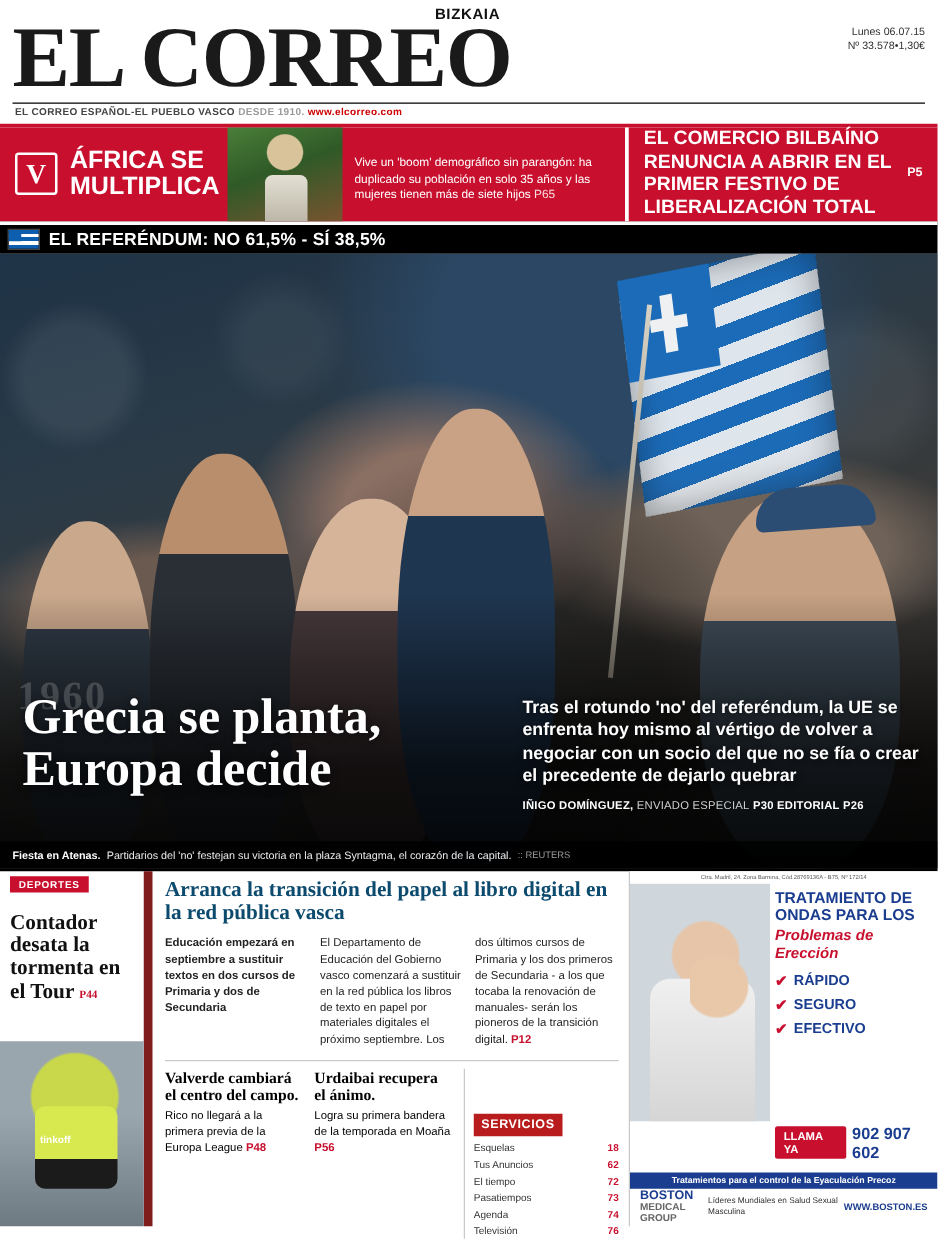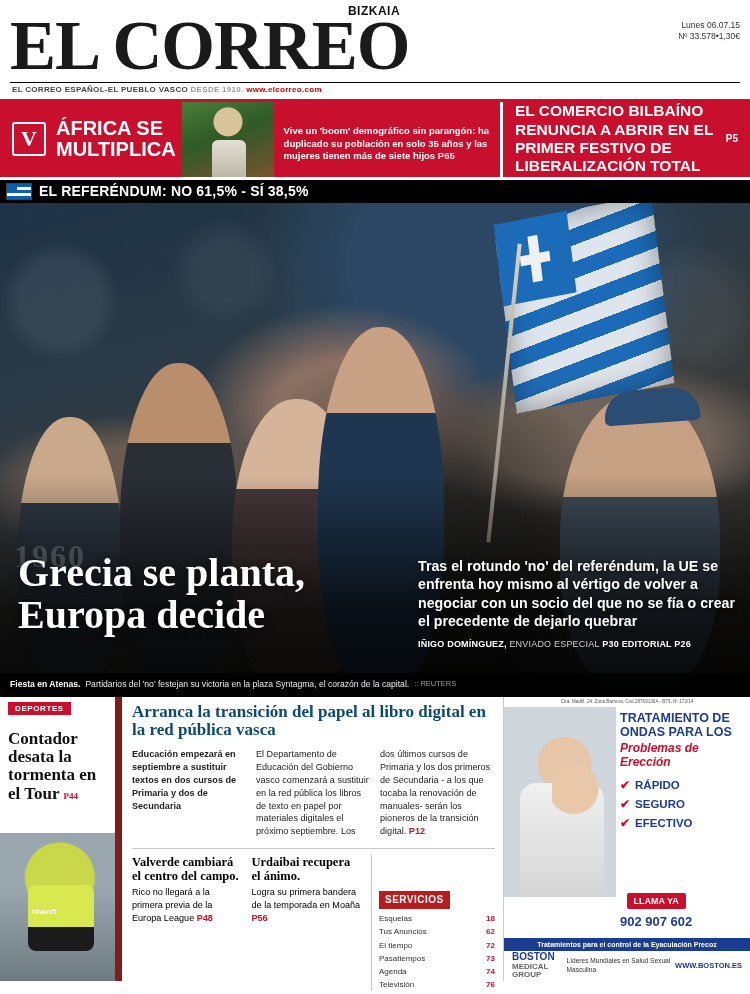--- a/index.html
+++ b/index.html
@@ -60,21 +60,21 @@
       radial-gradient(circle at 50% 28%, #d9c39a 0 14px, transparent 15px),
       linear-gradient(160deg, #4b7f3a 0%, #2f5a27 45%, #7a5330 100%);
     position: relative; overflow: hidden;
   }
   .tb-photo:after {
     content: ""; position: absolute; left: 30px; top: 40px; width: 34px; height: 40px;
     background: linear-gradient(180deg,#e3e0d4,#b9b4a4); border-radius: 6px 6px 0 0;
   }
   .tb-text {
     font-size: 9.5px; line-height: 1.35; padding: 0 10px; flex: 1 1 auto;
-    font-weight: bold;
+    font-weight: normal;
     margin-top: 10px;
   }
   .tb-text .pg { color: #ffd9dd; }
   .tb-right {
     flex: 1 1 auto; background: #c8102e; color: #fff;
     border-left: 3px solid #fff;
     display: flex; align-items: center; padding: 0 12px;
     font-weight: bold; font-size: 15.5px; line-height: 1.18; text-transform: uppercase;
   }
   .tb-right .pg { font-size: 10px; }
@@ -264,21 +264,21 @@
   .ad-body { position: absolute; left: 116px; top: 14px; right: 6px; }
   .ad-t1 { color: #1b3d8f; font-weight: bold; font-size: 12.5px; line-height: 1.15; }
   .ad-t2 { color: #c8102e; font-weight: bold; font-style: italic; font-size: 12px; margin-top: 2px; }
   .ad-list { margin-top: 9px; }
   .ad-li {
     display: flex; align-items: center; gap: 5px; color: #1b3d8f;
     font-weight: bold; font-size: 11.5px; margin-bottom: 5px;
   }
   .check { color: #c8102e; font-size: 12px; font-weight: bold; }
   .ad-cta {
-    position: absolute; left: 116px; bottom: 52px; display: flex; align-items: center; gap: 5px; flex-direction: column;
+    position: absolute; left: 116px; bottom: 52px; display: flex; align-items: center; gap: 5px;
   }
   .ad-cta .btn {
     background: #c8102e; color: #fff; font-weight: bold; font-size: 9px;
     padding: 3px 7px; border-radius: 2px;
   }
   .ad-cta .phone { color: #1b3d8f; font-weight: bold; font-size: 13px; }
   .ad-foot {
     position: absolute; left: 0; right: 0; bottom: 30px;
     background: #1b3d8f; color: #fff; font-size: 7px; text-align: center;
     padding: 3px 4px; font-weight: bold;

